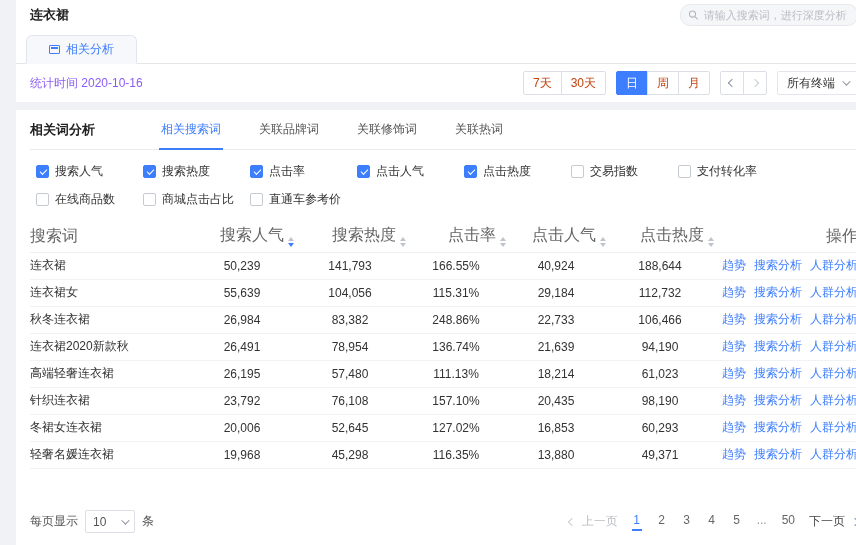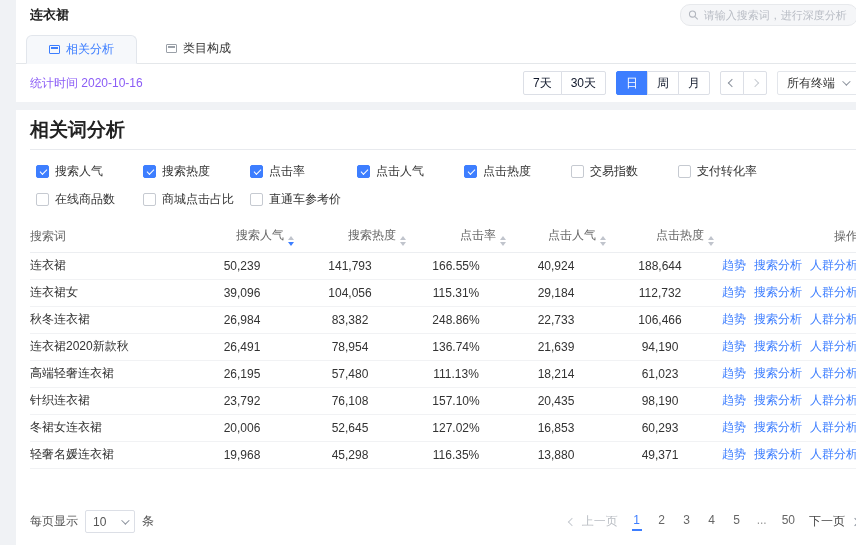--- a/index.html
+++ b/index.html
@@ -24,55 +24,55 @@
   .tab-icon { width:11px; height:9px; border:1px solid #9aa0a8; border-radius:1px; position:relative; flex:0 0 auto; }
   .tab-icon::after { content:''; position:absolute; left:1px; right:1px; top:1px; height:2px; background:#9aa0a8; }
   .tab.active .tab-icon { border-color:#3d7eff; }
   .tab.active .tab-icon::after { background:#3d7eff; }
 
   
   .toolbar { height:38px; background:#fff; display:flex; align-items:center; justify-content:space-between; padding:0 14px; flex:0 0 auto; }
   .stat-time { color:#8b5cf6; }
   .toolbar-right { display:flex; align-items:center; gap:10px; }
   .btn-group { display:inline-flex; }
-  .seg-btn { min-width:32px; height:24px; padding:0 9px; border:1px solid #dcdfe6; background:#fff; color:#0f172a; display:flex; align-items:center; justify-content:center; margin-left:-1px; cursor:pointer; }
+  .seg-btn { min-width:32px; height:24px; padding:0 9px; border:1px solid #dcdfe6; background:#fff; color:#c2410c; display:flex; align-items:center; justify-content:center; margin-left:-1px; cursor:pointer; }
   .btn-group .seg-btn:first-child { margin-left:0; border-radius:2px 0 0 2px; }
   .btn-group .seg-btn:last-child { border-radius:0 2px 2px 0; }
   .seg-btn.active { background:#3d7eff; border-color:#3d7eff; color:#fff; }
   .icon-btn { min-width:24px; padding:0; }
   .select { height:24px; border:1px solid #e3e6eb; border-radius:2px; padding:0 9px; display:flex; align-items:center; gap:7px; color:#333; cursor:pointer; background:#fff; }
 
   .chev { display:inline-block; width:6px; height:6px; border-right:1px solid #8a919c; border-bottom:1px solid #8a919c; }
   .chev.down { transform:rotate(45deg) translateY(-2px); }
   .chev.left { transform:rotate(135deg); }
   .chev.right { transform:rotate(-45deg); }
   .next-date .chev { border-color:#c8ccd2; }
 
   .gap { height:8px; background:#f0f2f5; flex:0 0 auto; }
 
   
   .card { background:#fff; flex:1 1 auto; padding:0 14px; display:flex; flex-direction:column; overflow:hidden; }
   .section-header { display:flex; align-items:stretch; height:40px; border-bottom:1px solid #e8eaee; flex:0 0 auto; }
-  .section-title { font-size:19px; font-weight:bold; color:#222; align-self:center; }
+  .section-title { font-size:13px; font-weight:bold; color:#222; align-self:center; }
   .subtabs { margin-left:64px; display:flex; gap:34px; }
   .subtab { display:flex; align-items:center; color:#555; position:relative; cursor:pointer; padding:0 2px; }
   .subtab.active { color:#3d7eff; }
   .subtab.active::after { content:''; position:absolute; bottom:-1px; left:0; right:0; height:2px; background:#3d7eff; }
 
   
   .filters { padding:13px 6px 2px; flex:0 0 auto; }
   .filter-row { display:flex; margin-bottom:11px; }
   .filter { width:107px; display:flex; align-items:center; gap:6px; cursor:pointer; color:#333; }
   .cb { width:13px; height:13px; border:1px solid #c6cad1; border-radius:2px; background:#fff; position:relative; flex:0 0 auto; }
   .filter.checked .cb { background:#3d7eff; border-color:#3d7eff; }
   .filter.checked .cb::after { content:''; position:absolute; left:2.5px; top:3px; width:6px; height:3px; border-left:1.5px solid #fff; border-bottom:1.5px solid #fff; transform:rotate(-45deg); }
 
   
   .data-table { width:100%; border-collapse:collapse; table-layout:fixed; flex:0 0 auto; }
-  .data-table th { height:31px; color:#666; font-weight:normal; font-size:12px; border-bottom:1px solid #eceef1; white-space:nowrap; }
+  .data-table th { height:31px; color:#666; font-weight:normal; font-size:16px; border-bottom:1px solid #eceef1; white-space:nowrap; }
   .data-table td { height:27px; border-bottom:1px solid #f1f2f4; color:#333; white-space:nowrap; overflow:hidden; }
   .al-left { text-align:left; }
   .al-right { text-align:right; }
   .num { text-align:center; }
   .actions { text-align:right; }
   .action-link { color:#3d7eff; cursor:pointer; margin-left:8px; }
   .action-link:first-child { margin-left:0; }
   .sort { display:inline-flex; flex-direction:column; gap:2px; margin-left:4px; vertical-align:-1px; cursor:pointer; }
   .sort i { width:0; height:0; border-left:3.5px solid transparent; border-right:3.5px solid transparent; }
   .sort .up { border-bottom:4px solid #c0c4cc; }
@@ -107,24 +107,20 @@
       </svg>
       <input placeholder="请输入搜索词，进行深度分析" style="">
     </div>
   </header>
 
   <nav class="tabbar">
       <div class="tab active">
     <span class="tab-icon"></span>
     <span class="tab-label">相关分析</span>
   </div>
-      <div class="tab">
-    <span class="tab-icon"></span>
-    <span class="tab-label">类目构成</span>
-  </div>
     </nav>
 
   <div class="toolbar">
     <div class="stat-time">统计时间 2020-10-16</div>
     <div class="toolbar-right">
       <div class="btn-group">
         <span class="seg-btn">7天</span>
         <span class="seg-btn">30天</span>
       </div>
       <div class="btn-group">
@@ -145,20 +141,26 @@
         <i class="chev down"></i>
       </div>
     </div>
   </div>
 
   <div class="gap"></div>
 
   <main class="card">
     <div class="section-header">
       <h2 class="section-title">相关词分析</h2>
+      <div class="subtabs">
+          <div class="subtab active">相关搜索词</div>
+          <div class="subtab">关联品牌词</div>
+          <div class="subtab">关联修饰词</div>
+          <div class="subtab">关联热词</div>
+        </div>
     </div>
 
     <div class="filters">
         <div class="filter-row">
           <label class="filter checked">
     <span class="cb"></span>
     <span class="cb-label">搜索人气</span>
   </label>
           <label class="filter checked">
     <span class="cb"></span>
@@ -256,21 +258,21 @@
     <td class="kw">连衣裙</td>
     <td class="num">50,239</td>
     <td class="num">141,793</td>
     <td class="num">166.55%</td>
     <td class="num">40,924</td>
     <td class="num">188,644</td>
     <td class="actions"><span class="action-link">趋势</span><span class="action-link">搜索分析</span><span class="action-link">人群分析</span></td>
   </tr>
           <tr class="data-row">
     <td class="kw">连衣裙女</td>
-    <td class="num">39,096</td>
+    <td class="num">55,639</td>
     <td class="num">104,056</td>
     <td class="num">115.31%</td>
     <td class="num">29,184</td>
     <td class="num">112,732</td>
     <td class="actions"><span class="action-link">趋势</span><span class="action-link">搜索分析</span><span class="action-link">人群分析</span></td>
   </tr>
           <tr class="data-row">
     <td class="kw">秋冬连衣裙</td>
     <td class="num">26,984</td>
     <td class="num">83,382</td>

